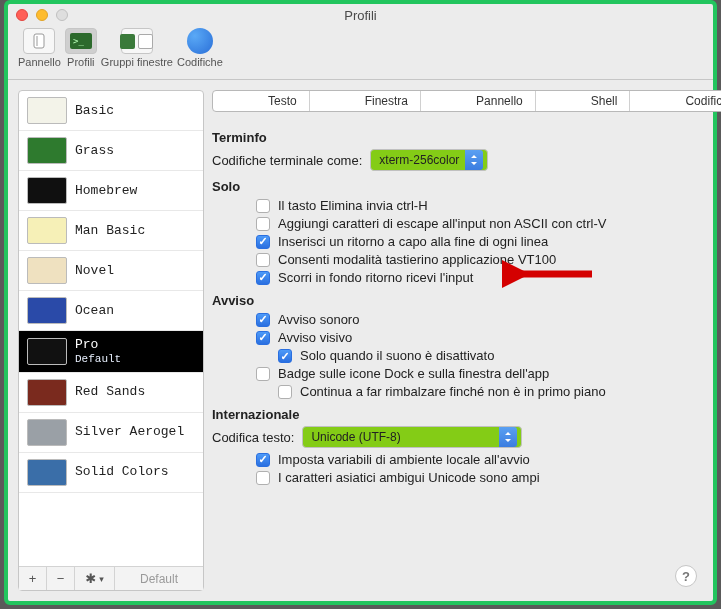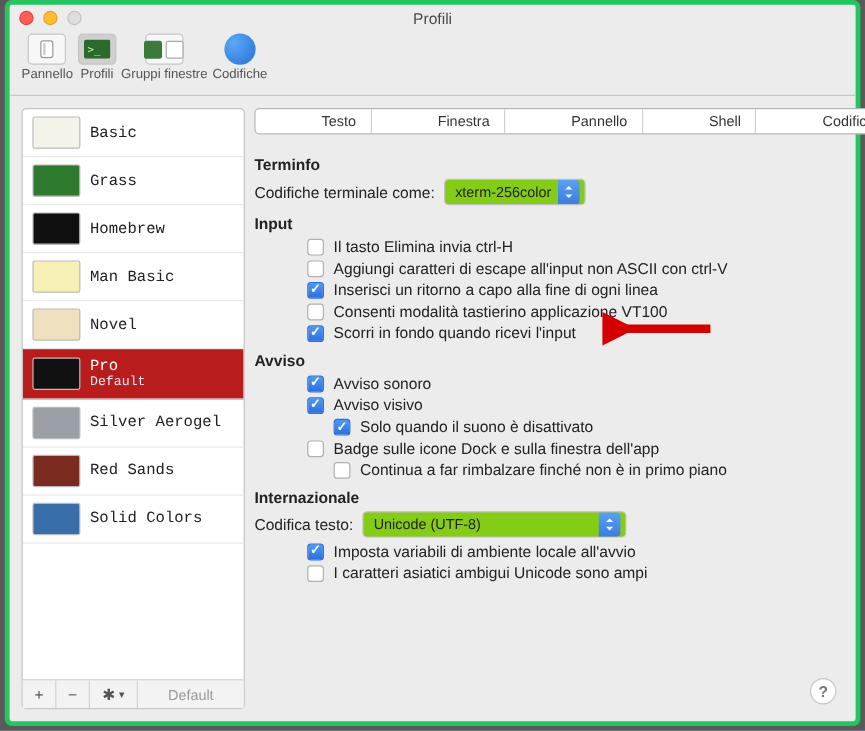--- a/index.html
+++ b/index.html
@@ -75,21 +75,21 @@
     border-radius: 4px;
     background: #fff;
   }
   .sb-list { flex: 1; overflow: hidden; font-family: Liberation Mono, monospace; }
   .sb-row {
     display: flex; align-items: center; gap: 8px;
     padding: 6px 8px;
     border-bottom: 1px solid #e8e8e8;
     min-height: 40px;
   }
-  .sb-row.sel { background: #b91c1c; color: #fff; }
+  .sb-row.sel { background: #000000; color: #fff; }
   .sb-row.sel .sb-sub { color: #e6eefc; }
   .thumb {
     width: 40px; height: 27px; border: 1px solid #bbb; border-radius: 2px;
     flex-shrink: 0;
   }
   .sb-text { display: flex; flex-direction: column; line-height: 1.2; }
   .sb-sub { font-size: 11px; color: #666; }
   .sb-footer {
     height: 24px;
     border-top: 1px solid #d3d3d3;
@@ -251,37 +251,43 @@
             <div class="sb-text">
               <span>Man Basic</span>
             </div>
           </div>
           <div class="sb-row">
             <div class="thumb" style="background: rgb(239, 225, 192);"></div>
             <div class="sb-text">
               <span>Novel</span>
             </div>
           </div>
+          <div class="sb-row">
+            <div class="thumb" style="background: rgb(42, 74, 168);"></div>
+            <div class="sb-text">
+              <span>Ocean</span>
+            </div>
+          </div>
           <div class="sb-row sel">
             <div class="thumb" style="background: rgb(17, 17, 17);"></div>
             <div class="sb-text">
               <span>Pro</span>
               <span class="sb-sub">Default</span>
             </div>
           </div>
           <div class="sb-row">
+            <div class="thumb" style="background: rgb(122, 42, 30);"></div>
+            <div class="sb-text">
+              <span>Red Sands</span>
+            </div>
+          </div>
+          <div class="sb-row">
             <div class="thumb" style="background: rgb(154, 160, 166);"></div>
             <div class="sb-text">
               <span>Silver Aerogel</span>
-            </div>
-          </div>
-          <div class="sb-row">
-            <div class="thumb" style="background: rgb(122, 42, 30);"></div>
-            <div class="sb-text">
-              <span>Red Sands</span>
             </div>
           </div>
           <div class="sb-row">
             <div class="thumb" style="background: rgb(58, 110, 168);"></div>
             <div class="sb-text">
               <span>Solid Colors</span>
             </div>
           </div>
         </div>
       <div class="sb-footer">
@@ -313,41 +319,41 @@
           <span class="select">
             <span>xterm-256color</span>
             <span class="arrows">
               <svg width="8" height="12">
                   <path d="M4 1 L7 4 L1 4 Z M4 11 L1 8 L7 8 Z" fill="#fff"></path>
                 </svg>
             </span>
           </span>
         </div>
 
-        <div class="section-title">Input</div>
+        <div class="section-title">Solo</div>
         <div id="input-opts">
             <div class="chk-row">
               <span class="chk"></span>
               <span>Il tasto Elimina invia ctrl-H</span>
             </div>
             <div class="chk-row">
               <span class="chk"></span>
               <span>Aggiungi caratteri di escape all'input non ASCII con ctrl-V</span>
             </div>
             <div class="chk-row">
               <span class="chk on"></span>
               <span>Inserisci un ritorno a capo alla fine di ogni linea</span>
             </div>
             <div class="chk-row">
               <span class="chk"></span>
               <span>Consenti modalità tastierino applicazione VT100</span>
             </div>
             <div class="chk-row">
               <span class="chk on"></span>
-              <span>Scorri in fondo quando ricevi l'input</span>
+              <span>Scorri in fondo ritorno ricevi l'input</span>
             </div>
           </div>
 
         <div class="section-title">Avviso</div>
         <div id="avviso-opts">
             <div class="chk-row">
               <span class="chk on"></span>
               <span>Avviso sonoro</span>
             </div>
             <div class="chk-row">

